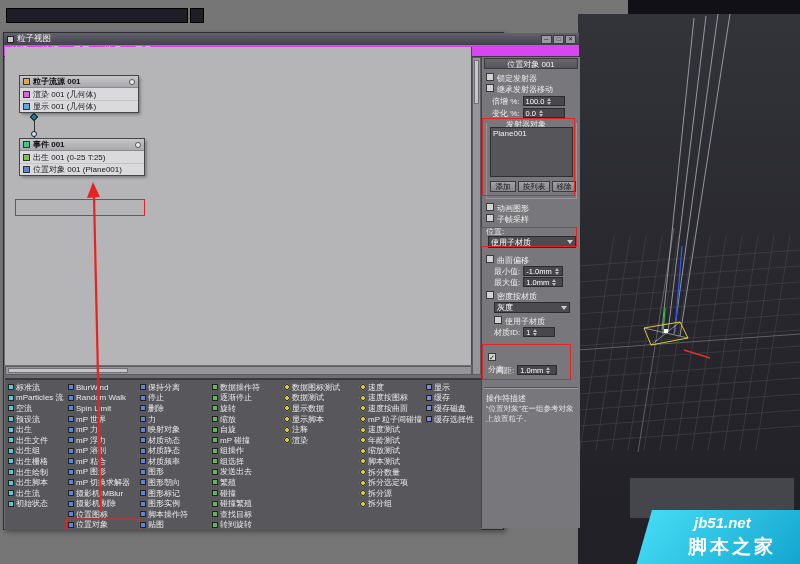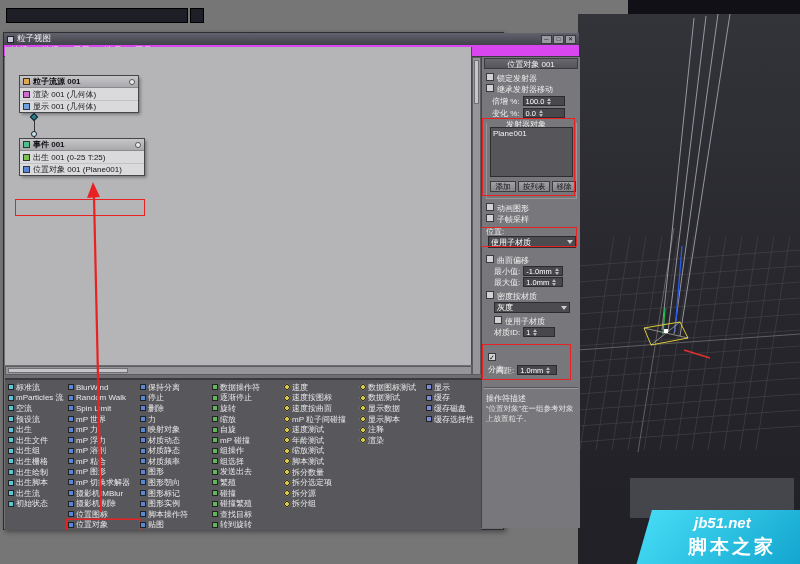--- a/index.html
+++ b/index.html
@@ -428,20 +428,46 @@
           <span class="depot-tx">查找目标</span>
         </div>
         <div class="depot-cell">
           <span class="depot-ic" style="background: rgb(98, 181, 90);"></span>
           <span class="depot-tx">转到旋转</span>
         </div>
       </div>
       <div class="depot-col">
         <div class="depot-cell">
           <span class="depot-ic diamond" style="background: rgb(216, 200, 74);"></span>
+          <span class="depot-tx">数据图标测试</span>
+        </div>
+        <div class="depot-cell">
+          <span class="depot-ic diamond" style="background: rgb(216, 200, 74);"></span>
+          <span class="depot-tx">数据测试</span>
+        </div>
+        <div class="depot-cell">
+          <span class="depot-ic diamond" style="background: rgb(216, 200, 74);"></span>
+          <span class="depot-tx">显示数据</span>
+        </div>
+        <div class="depot-cell">
+          <span class="depot-ic diamond" style="background: rgb(216, 200, 74);"></span>
+          <span class="depot-tx">显示脚本</span>
+        </div>
+        <div class="depot-cell">
+          <span class="depot-ic diamond" style="background: rgb(216, 200, 74);"></span>
+          <span class="depot-tx">注释</span>
+        </div>
+        <div class="depot-cell">
+          <span class="depot-ic diamond" style="background: rgb(216, 200, 74);"></span>
+          <span class="depot-tx">渲染</span>
+        </div>
+      </div>
+      <div class="depot-col">
+        <div class="depot-cell">
+          <span class="depot-ic diamond" style="background: rgb(216, 200, 74);"></span>
           <span class="depot-tx">速度</span>
         </div>
         <div class="depot-cell">
           <span class="depot-ic diamond" style="background: rgb(216, 200, 74);"></span>
           <span class="depot-tx">速度按图标</span>
         </div>
         <div class="depot-cell">
           <span class="depot-ic diamond" style="background: rgb(216, 200, 74);"></span>
           <span class="depot-tx">速度按曲面</span>
         </div>
@@ -473,46 +499,20 @@
           <span class="depot-ic diamond" style="background: rgb(216, 200, 74);"></span>
           <span class="depot-tx">拆分选定项</span>
         </div>
         <div class="depot-cell">
           <span class="depot-ic diamond" style="background: rgb(216, 200, 74);"></span>
           <span class="depot-tx">拆分源</span>
         </div>
         <div class="depot-cell">
           <span class="depot-ic diamond" style="background: rgb(216, 200, 74);"></span>
           <span class="depot-tx">拆分组</span>
-        </div>
-      </div>
-      <div class="depot-col">
-        <div class="depot-cell">
-          <span class="depot-ic diamond" style="background: rgb(216, 200, 74);"></span>
-          <span class="depot-tx">数据图标测试</span>
-        </div>
-        <div class="depot-cell">
-          <span class="depot-ic diamond" style="background: rgb(216, 200, 74);"></span>
-          <span class="depot-tx">数据测试</span>
-        </div>
-        <div class="depot-cell">
-          <span class="depot-ic diamond" style="background: rgb(216, 200, 74);"></span>
-          <span class="depot-tx">显示数据</span>
-        </div>
-        <div class="depot-cell">
-          <span class="depot-ic diamond" style="background: rgb(216, 200, 74);"></span>
-          <span class="depot-tx">显示脚本</span>
-        </div>
-        <div class="depot-cell">
-          <span class="depot-ic diamond" style="background: rgb(216, 200, 74);"></span>
-          <span class="depot-tx">注释</span>
-        </div>
-        <div class="depot-cell">
-          <span class="depot-ic diamond" style="background: rgb(216, 200, 74);"></span>
-          <span class="depot-tx">渲染</span>
         </div>
       </div>
       <div class="depot-col">
         <div class="depot-cell">
           <span class="depot-ic" style="background: rgb(122, 138, 216);"></span>
           <span class="depot-tx">显示</span>
         </div>
         <div class="depot-cell">
           <span class="depot-ic" style="background: rgb(122, 138, 216);"></span>
           <span class="depot-tx">缓存</span>

